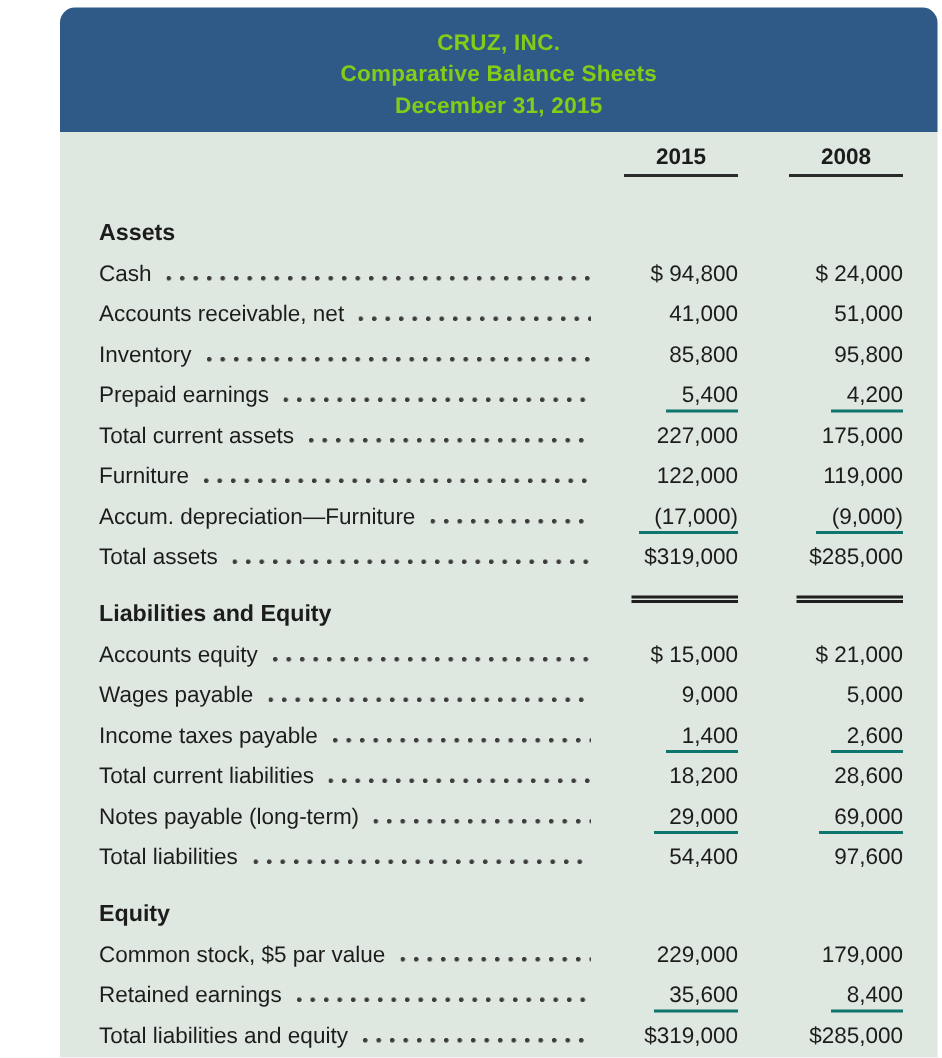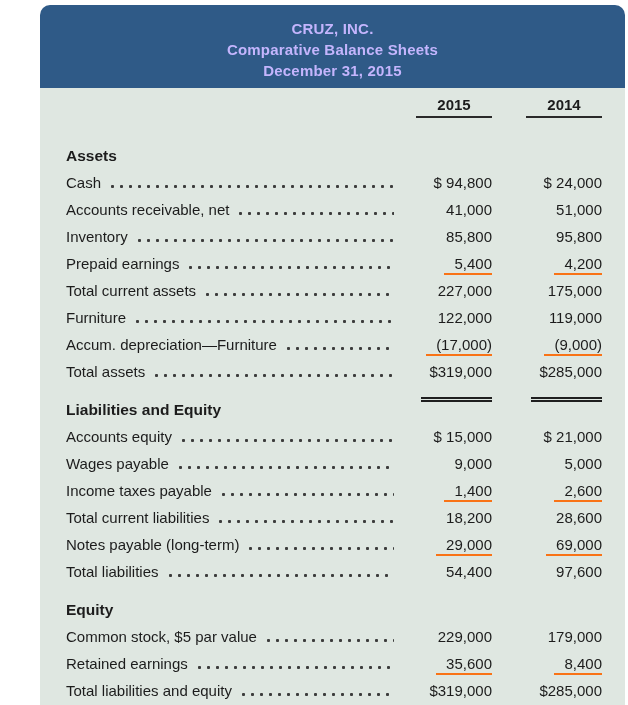--- a/index.html
+++ b/index.html
@@ -13,21 +13,21 @@
     overflow: hidden;
   }
   #card {
     position: absolute;
     left: 40px; top: 5px; width: 585px;
   }
   .report-header {
     background: #2f5a87;
     border-radius: 10px 10px 0 0;
     height: 83px;
-    color: #c4b5fd;
+    color: #84cc16;
     text-align: center;
     padding-top: 13px;
   }
   .report-header div {
     font-weight: bold;
     font-size: 15px;
     line-height: 21px;
     letter-spacing: 0.2px;
   }
   .sheet-body {
@@ -73,41 +73,41 @@
   .leader {
     flex: 1 1 auto;
     height: 3px;
     margin: 0 6px -1px 10px;
     background-image: radial-gradient(circle at 1.5px 1.5px, #3c3c3c 1.3px, transparent 1.8px);
     background-size: 9px 3px;
     background-repeat: repeat-x;
     background-position: left bottom;
   }
   .num { display: inline-block; font-style: normal; }
-  .u-single { border-bottom: 2px solid #f97316; padding-left: 10px; padding-bottom: 1px; }
+  .u-single { border-bottom: 2px solid #0f766e; padding-left: 10px; padding-bottom: 1px; }
   .u-double { border-bottom: 5px double #1f1f1f; padding-left: 8px; padding-bottom: 17px; }
 </style>
 </head>
 <body>
 
 <div id="stage">
   <div id="card">
 
     <div class="report-header">
       <div>CRUZ, INC.</div>
       <div>Comparative Balance Sheets</div>
       <div>December 31, 2015</div>
     </div>
 
     <div class="sheet-body">
 
       <div class="row years-row">
         <span class="spacer-flex"></span>
         <span class="val"><i class="num year">2015</i></span>
-        <span class="val"><i class="num year">2014</i></span>
+        <span class="val"><i class="num year">2008</i></span>
       </div>
 
       <div class="section-heading" style="margin-top:20px">Assets</div>
 
       <div class="row">
         <span class="lbl">Cash</span>
         <span class="leader"></span>
         <span class="val"><i class="num">$&nbsp;94,800</i></span>
         <span class="val"><i class="num">$&nbsp;24,000</i></span>
       </div>

